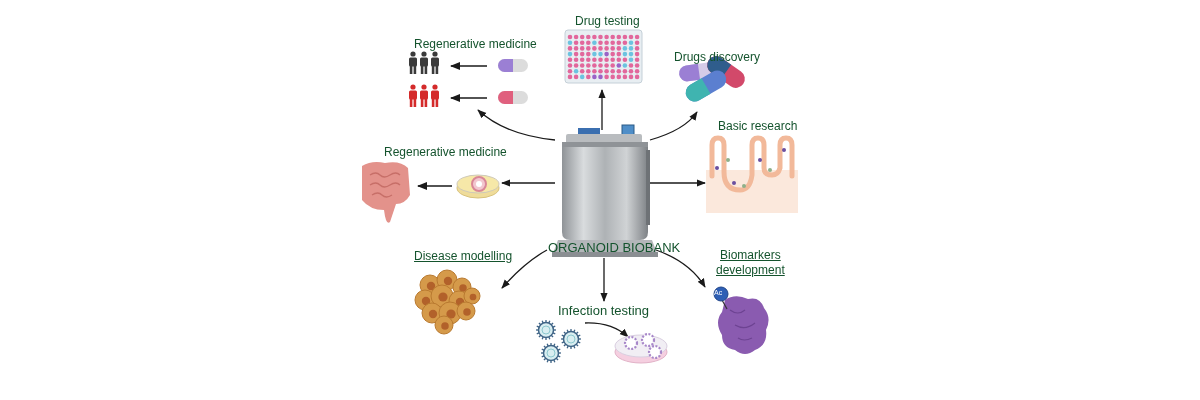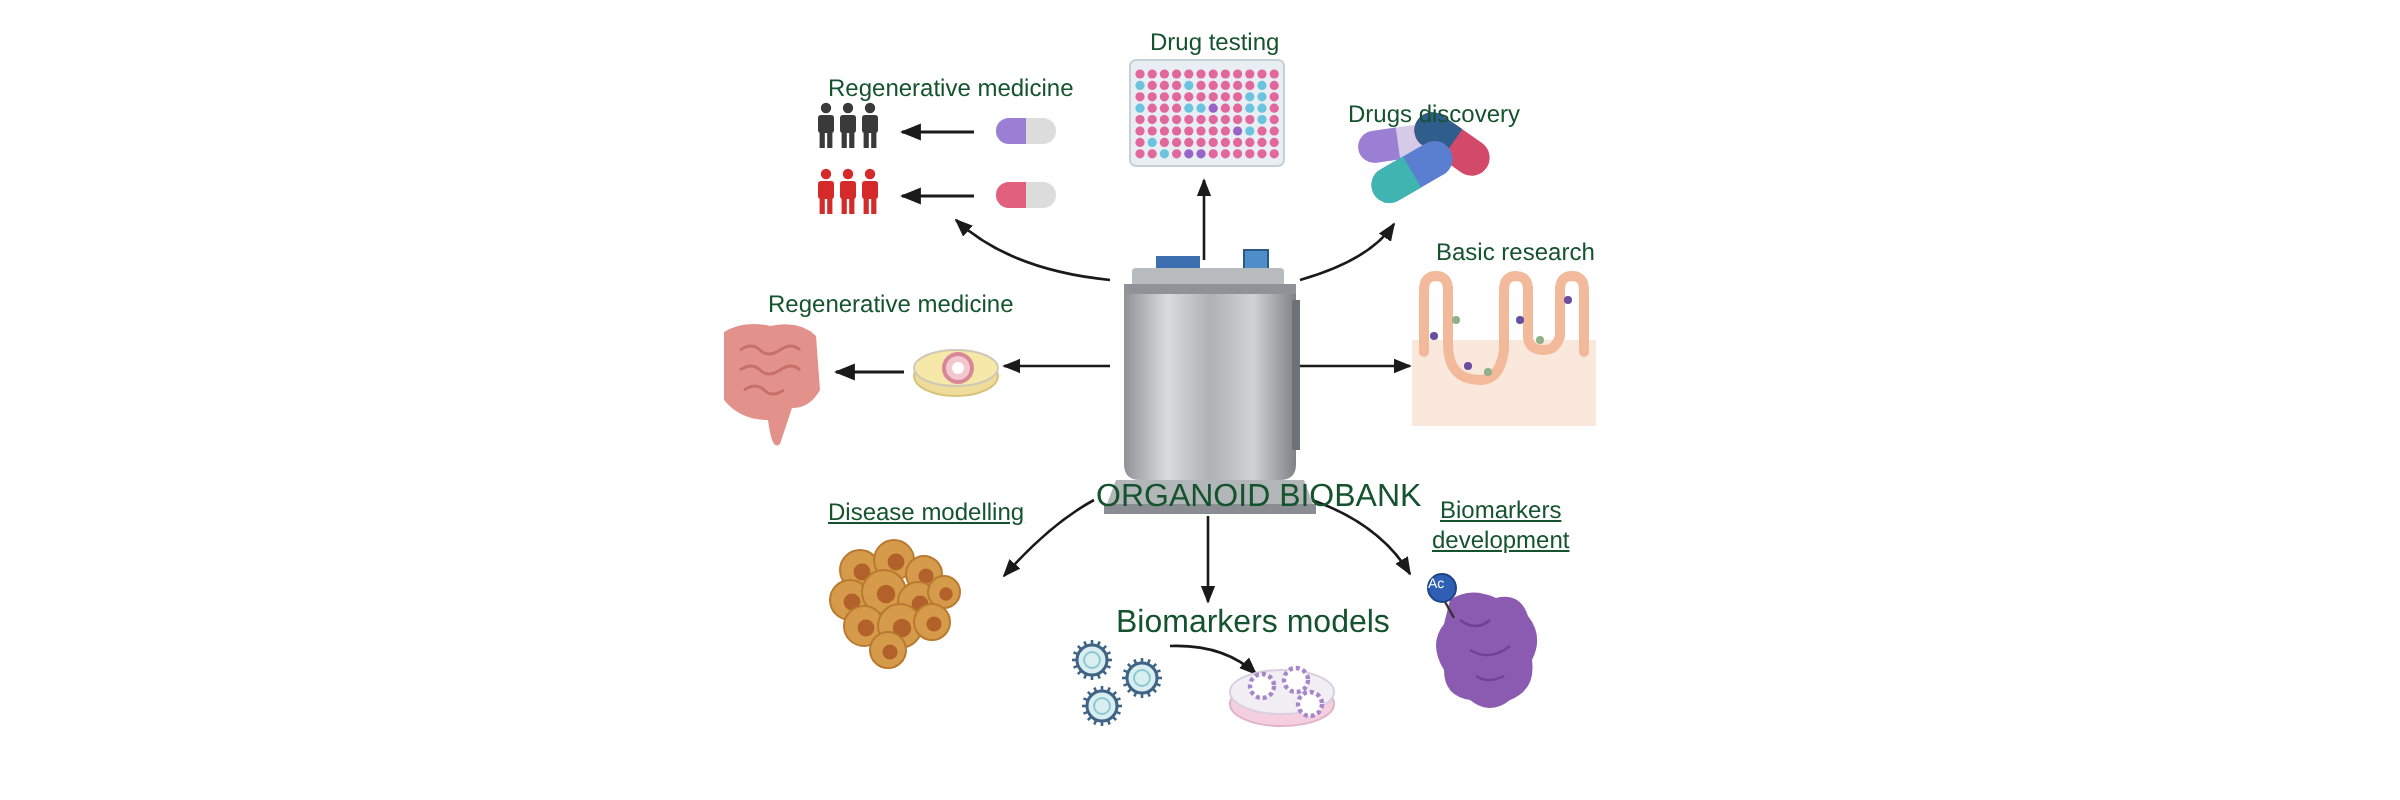--- a/index.html
+++ b/index.html
@@ -1,19 +1,19 @@
 <!DOCTYPE html>
 <html><head>
 <meta charset="utf-8">
 <style>
   html, body { margin: 0; padding: 0; background: #ffffff; }
   body { width: 1200px; height: 400px; position: relative; overflow: hidden;
          font-family: "Liberation Sans", "DejaVu Sans", sans-serif; color: #222; }
   .lbl { position: absolute; font-size: 12px; color: #14532d; white-space: nowrap; text-align: center; }
-  .lbl.big { font-size: 16px; }
+  .lbl.big { font-size: 13px; }
   svg { position: absolute; left: 0; top: 0; }
 </style>
 </head>
 <body>
 
 <svg width="1200" height="400" viewBox="0 0 1200 400">
   <defs>
     <marker id="ah" viewBox="0 0 10 10" refX="9" refY="5" markerWidth="7" markerHeight="7" orient="auto-start-reverse">
       <path d="M0,1 L10,5 L0,9 z" fill="#1a1a1a"></path>
     </marker>
@@ -339,18 +339,18 @@
   </g>
 </svg>
 
 <div class="lbl" style="left:575px;top:14px;">Drug testing</div>
 <div class="lbl" style="left:414px;top:37px;">Regenerative medicine</div>
 <div class="lbl" style="left:674px;top:50px;">Drugs discovery</div>
 <div class="lbl" style="left:718px;top:119px;">Basic research</div>
 <div class="lbl" style="left:384px;top:145px;">Regenerative medicine</div>
 <div class="lbl big" style="left:548px;top:240px;">ORGANOID BIOBANK</div>
 <div class="lbl" style="left:414px;top:249px;text-decoration:underline;">Disease modelling</div>
-<div class="lbl big" style="left:558px;top:303px;">Biomarkers models</div>
+<div class="lbl big" style="left:558px;top:303px;">Infection testing</div>
 <div class="lbl" style="left:716px;top:248px;line-height:15px;text-decoration:underline;">
   <div>Biomarkers</div>
   <div>development</div>
 </div>
 <div class="lbl" style="left:714px;top:289px;font-size:7px;color:#fff;">Ac</div>
 
 </body></html>

